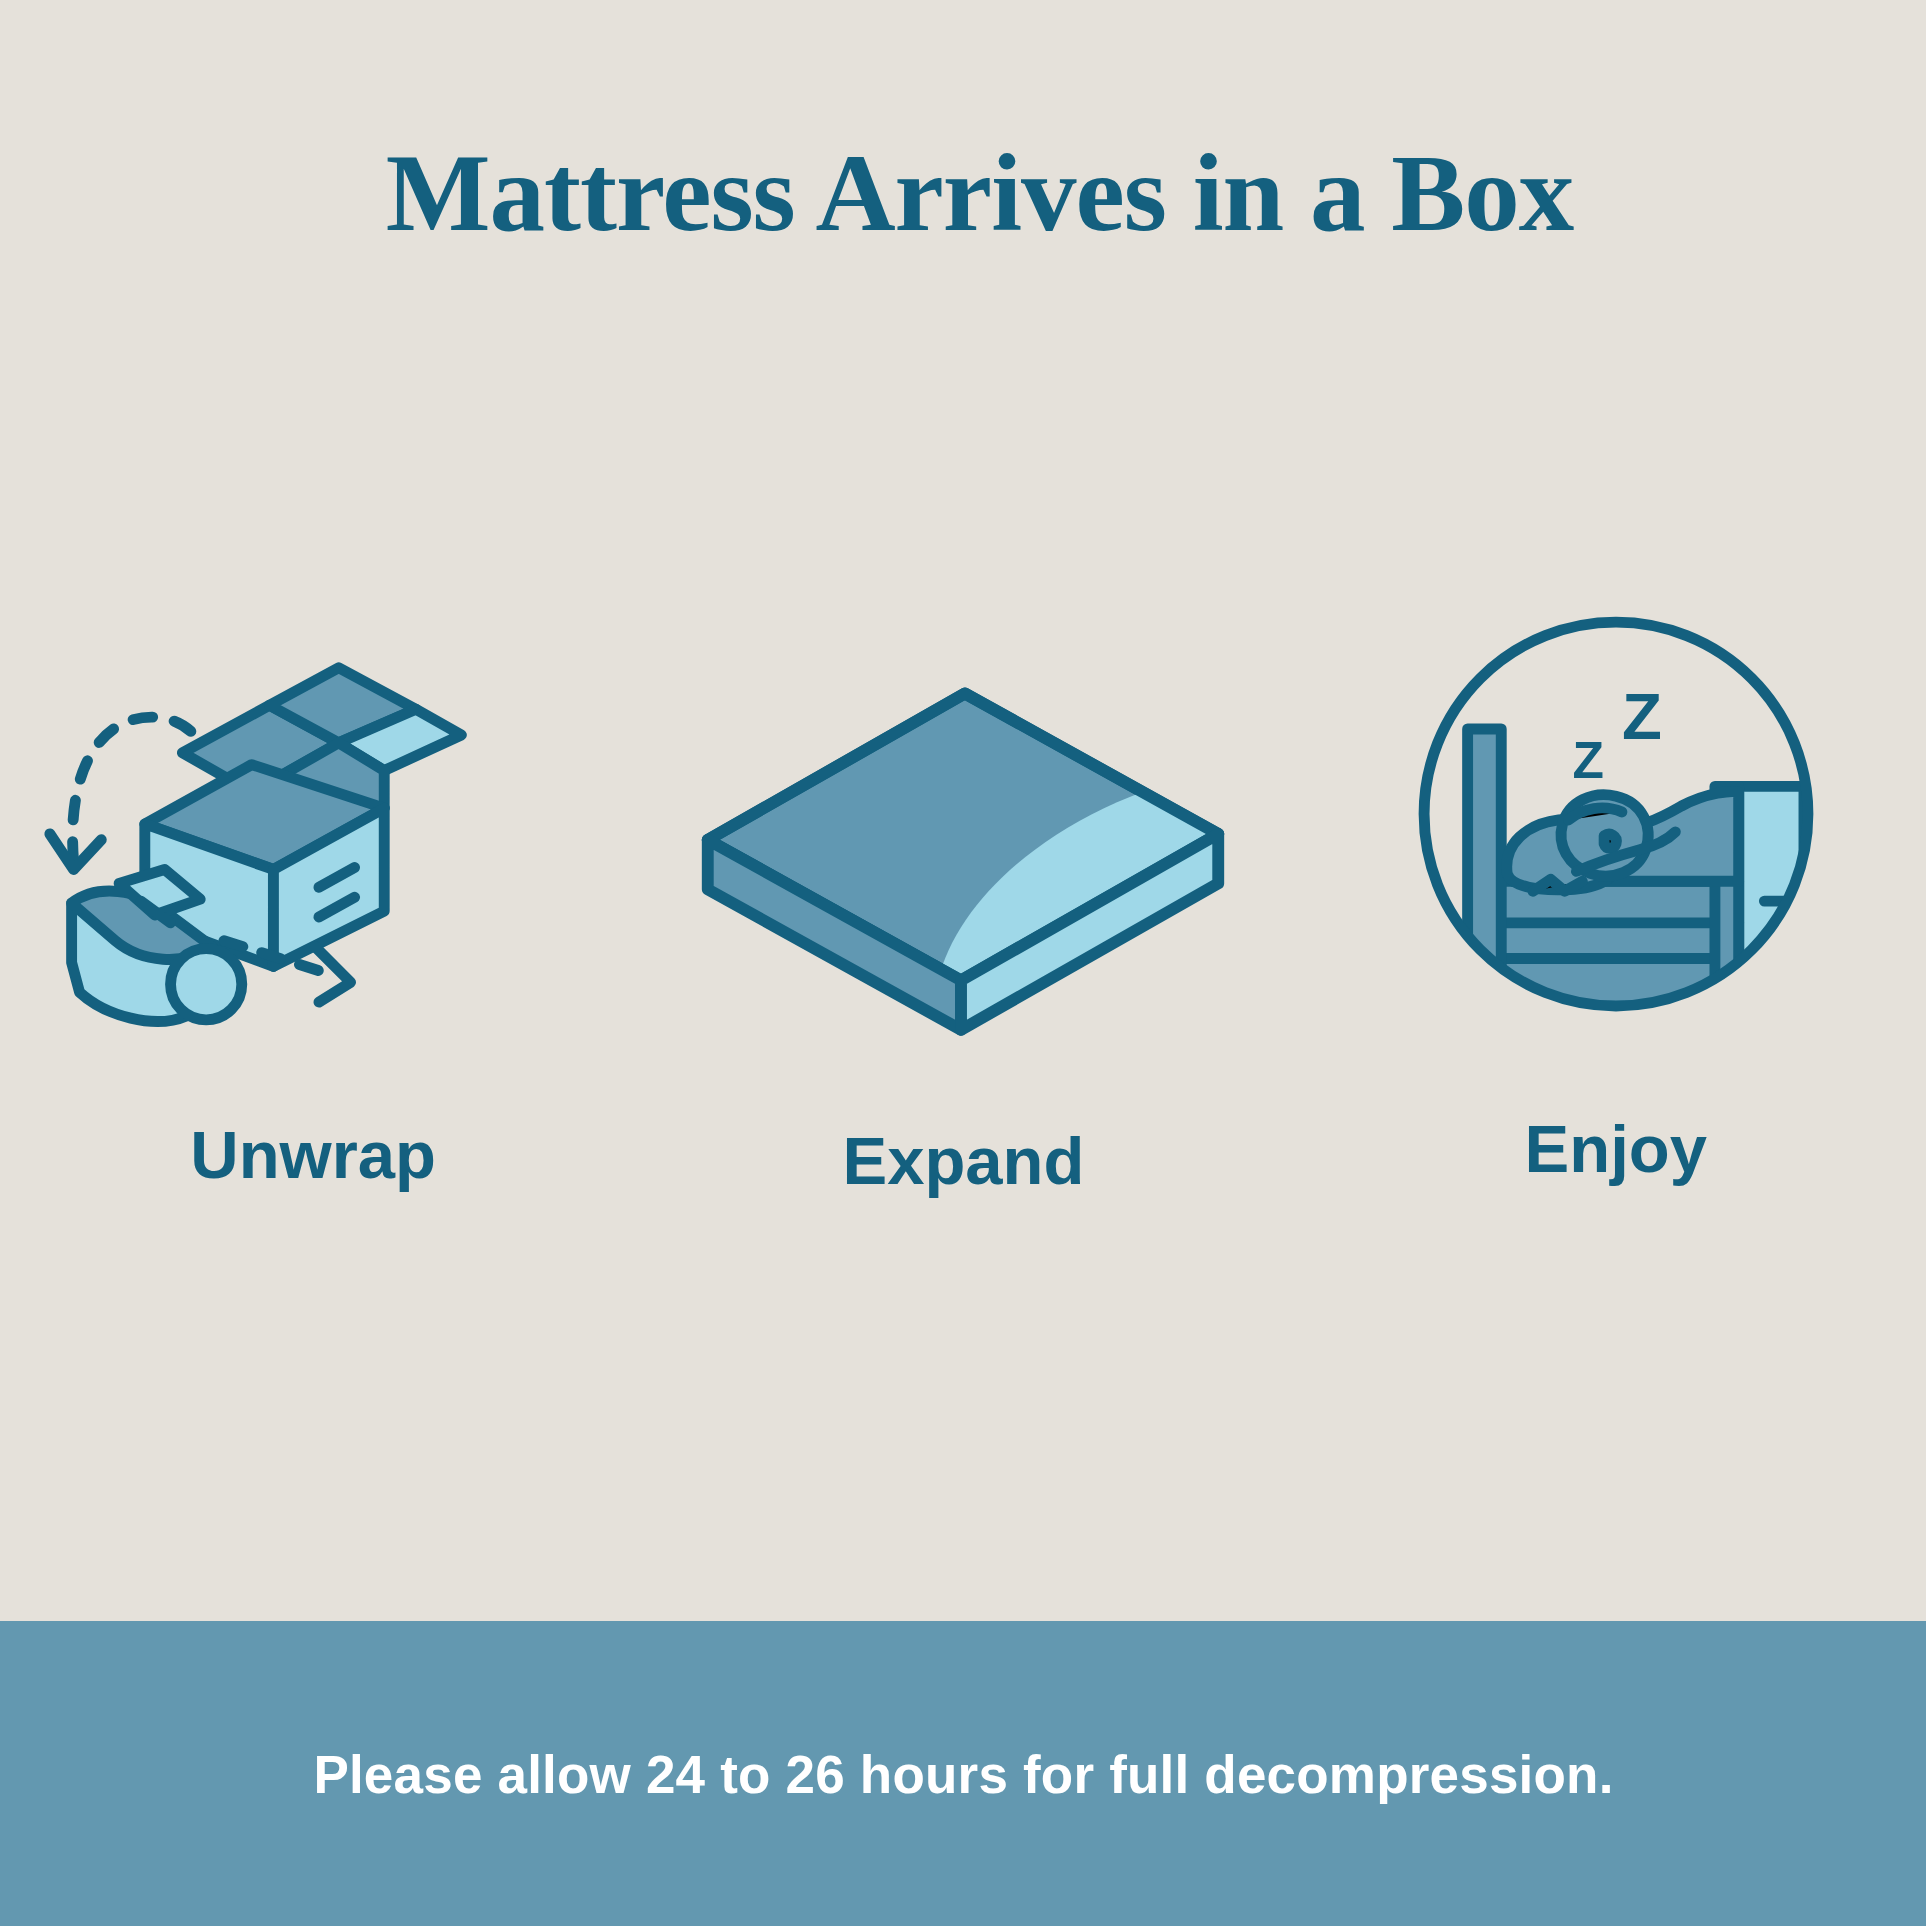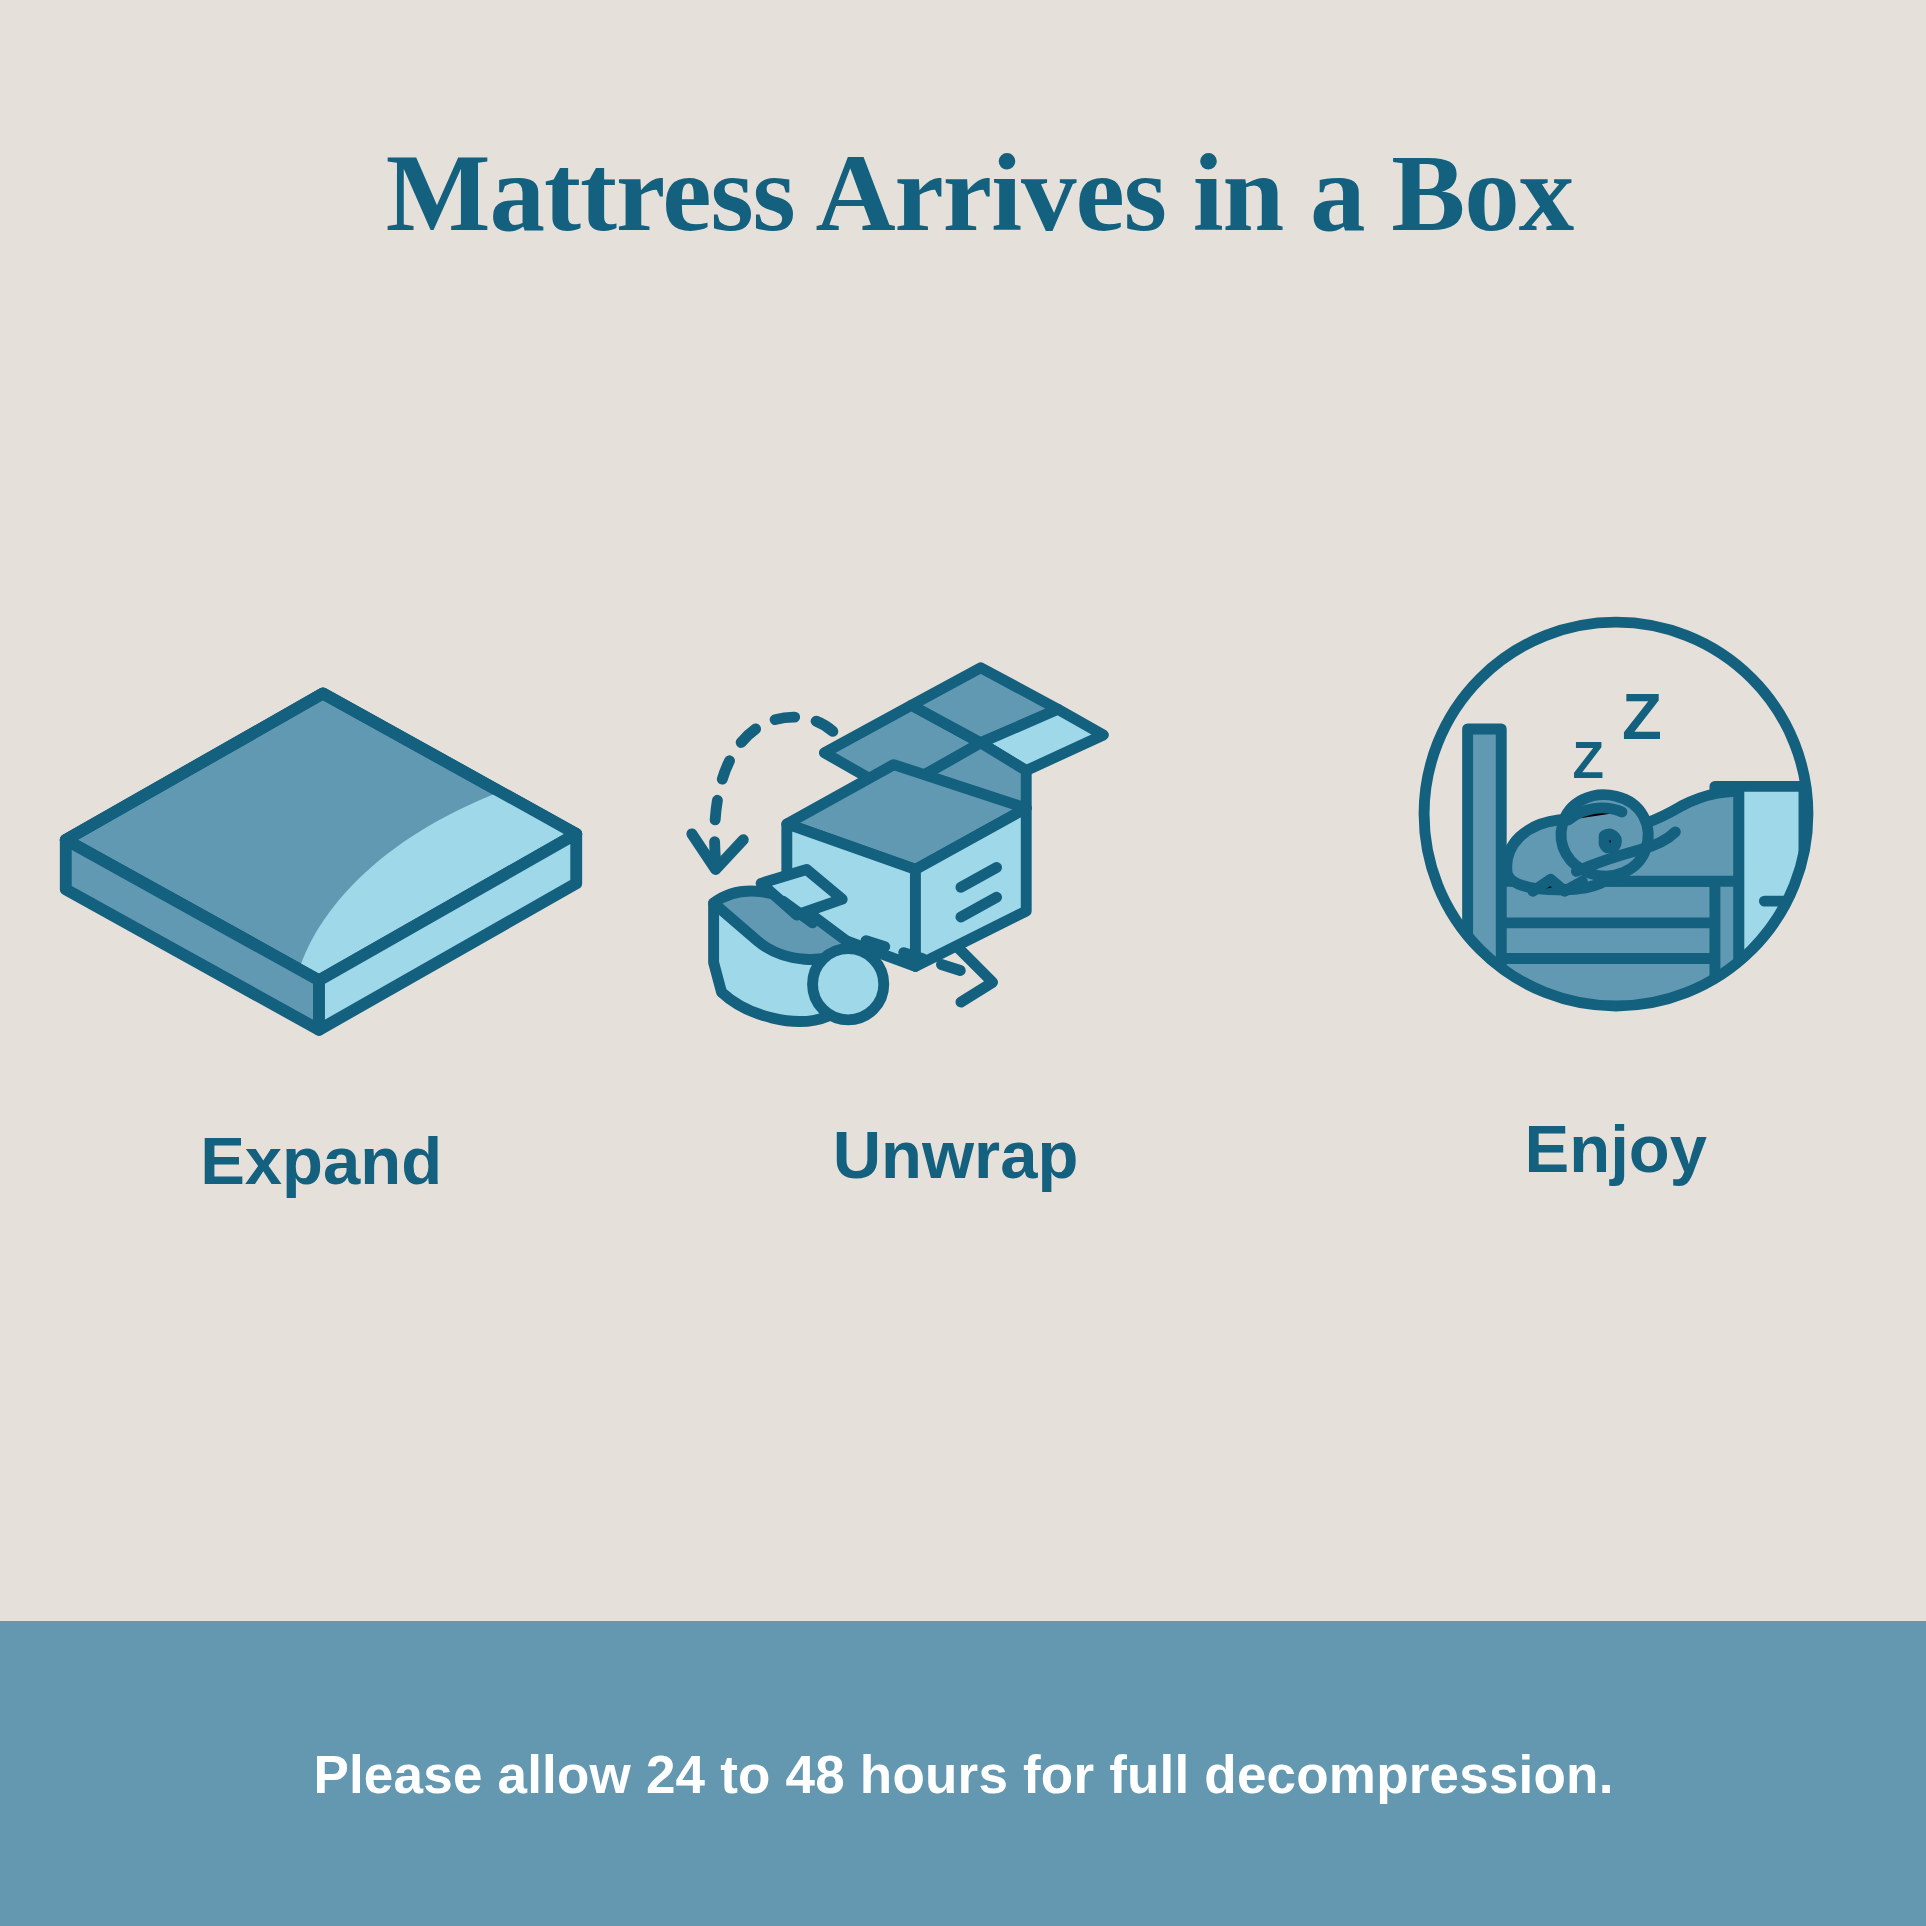--- a/index.html
+++ b/index.html
@@ -96,20 +96,64 @@
 </style>
 </head>
 <body>
 
 <div id="page">
 
   <div id="title">Mattress Arrives in a Box</div>
 
   <div id="steps">
 
+    <div class="step" id="step-unwrap">
+      <div class="step-art">
+        <svg width="554" height="416" viewBox="0 0 560 420" xmlns="http://www.w3.org/2000/svg">
+          <g fill="none" stroke="#14607f" stroke-width="11" stroke-linecap="round" stroke-linejoin="round">
+
+            <path d="M 38 250 C 30 150 70 102 120 104 C 160 106 178 140 180 172" stroke-dasharray="20 22"></path>
+            <path d="M 14 222 L 38 258 L 66 228" stroke-dasharray="none"></path>
+
+            <polygon points="148,140 236,92 306,130 218,180" fill="#6198b2"></polygon>
+
+            <polygon points="236,92 306,54 384,96 306,130" fill="#6198b2"></polygon>
+
+            <polygon points="306,130 384,96 430,122 352,158" fill="#9fd8e8"></polygon>
+
+            <polygon points="218,180 306,130 352,158 352,196 264,244 218,206" fill="#6198b2"></polygon>
+
+            <polygon points="168,210 218,180 218,250 168,278" fill="#9fd8e8"></polygon>
+
+            <polygon points="110,212 218,152 352,196 240,258" fill="#6198b2"></polygon>
+
+            <polygon points="110,212 240,258 240,356 110,308" fill="#9fd8e8"></polygon>
+
+            <polygon points="240,258 352,196 352,300 240,356" fill="#9fd8e8"></polygon>
+
+            <line x1="286" y1="276" x2="322" y2="256"></line>
+            <line x1="286" y1="306" x2="322" y2="286"></line>
+
+            <path d="M 36 292 L 152 352 L 152 406 C 120 420 70 406 44 382 L 36 352 Z" fill="#9fd8e8"></path>
+
+            <path d="M 36 292 C 62 272 104 278 130 300 L 178 336 C 150 356 106 352 80 330 Z" fill="#6198b2"></path>
+
+            <ellipse cx="172" cy="374" rx="36" ry="36" fill="#9fd8e8"></ellipse>
+
+            <polygon points="84,272 130,258 166,288 120,304" fill="#9fd8e8"></polygon>
+            <line x1="106" y1="290" x2="136" y2="312"></line>
+
+            <line x1="190" y1="330" x2="304" y2="366" stroke-dasharray="20 20"></line>
+            <path d="M 282 336 L 318 372 L 286 392" stroke-dasharray="none"></path>
+          </g>
+        </svg>
+      </div>
+      <div class="step-label">Unwrap</div>
+    </div>
+
     <div class="step" id="step-expand">
       <div class="step-art">
         <svg width="554" height="416" viewBox="0 0 560 420" xmlns="http://www.w3.org/2000/svg">
           <defs>
             <clipPath id="mattress-top-clip">
               <polygon points="282,74 538,216 278,364 22,222"></polygon>
             </clipPath>
           </defs>
           <g stroke="#14607f" stroke-width="12" stroke-linejoin="round" stroke-linecap="round">
 
@@ -122,64 +166,20 @@
 
             <polygon points="22,222 278,364 278,414 22,272" fill="#6198b2"></polygon>
 
             <polygon points="278,364 538,216 538,266 278,414" fill="#9fd8e8"></polygon>
           </g>
         </svg>
       </div>
       <div class="step-label">Expand</div>
     </div>
 
-    <div class="step" id="step-unwrap">
-      <div class="step-art">
-        <svg width="554" height="416" viewBox="0 0 560 420" xmlns="http://www.w3.org/2000/svg">
-          <g fill="none" stroke="#14607f" stroke-width="11" stroke-linecap="round" stroke-linejoin="round">
-
-            <path d="M 38 250 C 30 150 70 102 120 104 C 160 106 178 140 180 172" stroke-dasharray="20 22"></path>
-            <path d="M 14 222 L 38 258 L 66 228" stroke-dasharray="none"></path>
-
-            <polygon points="148,140 236,92 306,130 218,180" fill="#6198b2"></polygon>
-
-            <polygon points="236,92 306,54 384,96 306,130" fill="#6198b2"></polygon>
-
-            <polygon points="306,130 384,96 430,122 352,158" fill="#9fd8e8"></polygon>
-
-            <polygon points="218,180 306,130 352,158 352,196 264,244 218,206" fill="#6198b2"></polygon>
-
-            <polygon points="168,210 218,180 218,250 168,278" fill="#9fd8e8"></polygon>
-
-            <polygon points="110,212 218,152 352,196 240,258" fill="#6198b2"></polygon>
-
-            <polygon points="110,212 240,258 240,356 110,308" fill="#9fd8e8"></polygon>
-
-            <polygon points="240,258 352,196 352,300 240,356" fill="#9fd8e8"></polygon>
-
-            <line x1="286" y1="276" x2="322" y2="256"></line>
-            <line x1="286" y1="306" x2="322" y2="286"></line>
-
-            <path d="M 36 292 L 152 352 L 152 406 C 120 420 70 406 44 382 L 36 352 Z" fill="#9fd8e8"></path>
-
-            <path d="M 36 292 C 62 272 104 278 130 300 L 178 336 C 150 356 106 352 80 330 Z" fill="#6198b2"></path>
-
-            <ellipse cx="172" cy="374" rx="36" ry="36" fill="#9fd8e8"></ellipse>
-
-            <polygon points="84,272 130,258 166,288 120,304" fill="#9fd8e8"></polygon>
-            <line x1="106" y1="290" x2="136" y2="312"></line>
-
-            <line x1="190" y1="330" x2="304" y2="366" stroke-dasharray="20 20"></line>
-            <path d="M 282 336 L 318 372 L 286 392" stroke-dasharray="none"></path>
-          </g>
-        </svg>
-      </div>
-      <div class="step-label">Unwrap</div>
-    </div>
-
     <div class="step" id="step-enjoy">
       <div class="step-art">
         <svg width="554" height="416" viewBox="0 0 560 420" xmlns="http://www.w3.org/2000/svg">
           <defs>
             <clipPath id="enjoy-circle-clip">
               <circle cx="280" cy="208" r="194"></circle>
             </clipPath>
           </defs>
 
           <g clip-path="url(#enjoy-circle-clip)" stroke="#14607f" stroke-width="11" stroke-linecap="round" stroke-linejoin="round">
@@ -227,17 +227,17 @@
             <text x="286" y="132" font-size="66">Z</text>
           </g>
         </svg>
       </div>
       <div class="step-label">Enjoy</div>
     </div>
 
   </div>
 
   <div id="footer-banner">
-    <div id="footer-text">Please allow 24 to 48 hours for full decompression.</div>
+    <div id="footer-text">Please allow 24 to 26 hours for full decompression.</div>
   </div>
 
 </div>
 
 
 </body></html>

